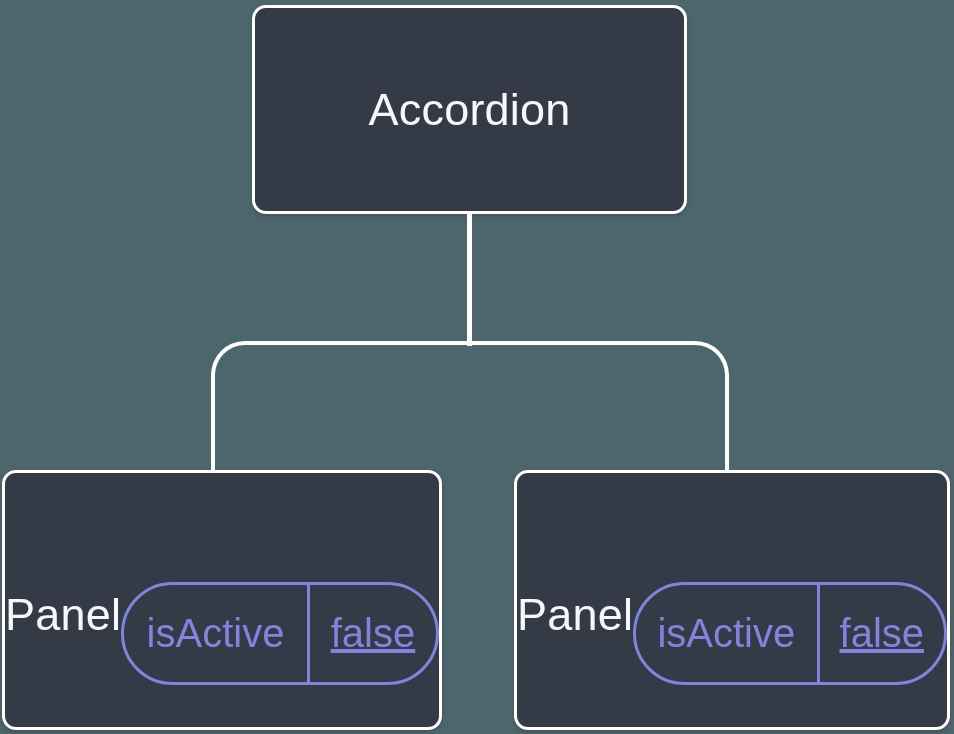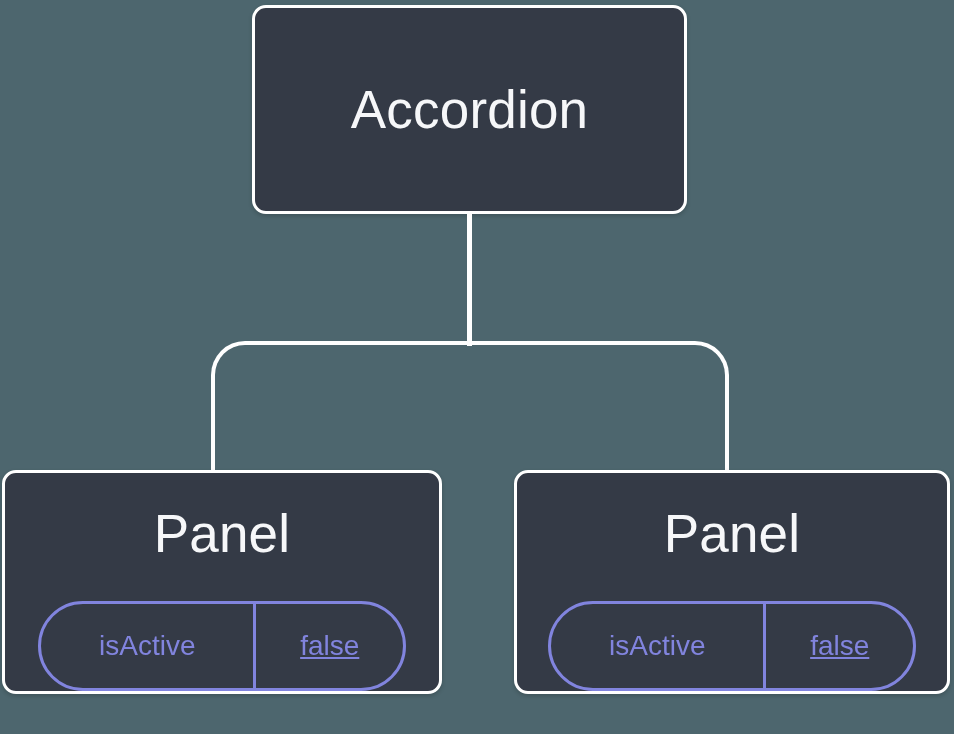--- a/index.html
+++ b/index.html
@@ -24,62 +24,61 @@
   }
   .node-root {
     left: 252px; top: 5px;
     width: 435px; height: 209px;
     border-radius: 14px;
     display: flex;
     align-items: center;
     justify-content: center;
   }
   .node-label {
-    font-size: 53px;
+    font-size: 45px;
     font-weight: 500;
     letter-spacing: 0.2px;
   }
   .connector-stem {
     position: absolute;
     left: 467px; top: 212px;
     width: 5px; height: 134px;
     background: var(--connector, #FFFFFF);
   }
   .connector-branch {
     position: absolute;
     box-sizing: border-box;
     left: 211px; top: 341px;
     width: 518px; height: 129px;
     border: 4.5px solid var(--connector, #FFFFFF);
     border-bottom: none;
     border-radius: 34px 34px 0 0;
   }
   .node-panel {
     top: 470px;
-    height: 224px;
+    height: 260px;
     border-radius: 14px;
     display: flex;
-    flex-direction: column;
     align-items: center;
     padding-top: 30px;
     box-sizing: border-box;
   }
   .node-panel-left  { left: 2px;   width: 440px; }
   .node-panel-right { left: 514px; width: 436px; }
   .state-pill {
     box-sizing: border-box;
     margin-top: 37px;
     width: 368px;
     height: 103px;
     border: 3px solid var(--accent, #8184DE);
     border-radius: 999px;
     display: flex;
     overflow: hidden;
     color: var(--accent, #8184DE);
-    font-size: 28px;
+    font-size: 40px;
   }
   .state-key {
     flex: 216 0 0;
     display: flex;
     align-items: center;
     justify-content: center;
   }
   .state-value {
     flex: 149 0 0;
     border-left: 3px solid var(--accent, #8184DE);

